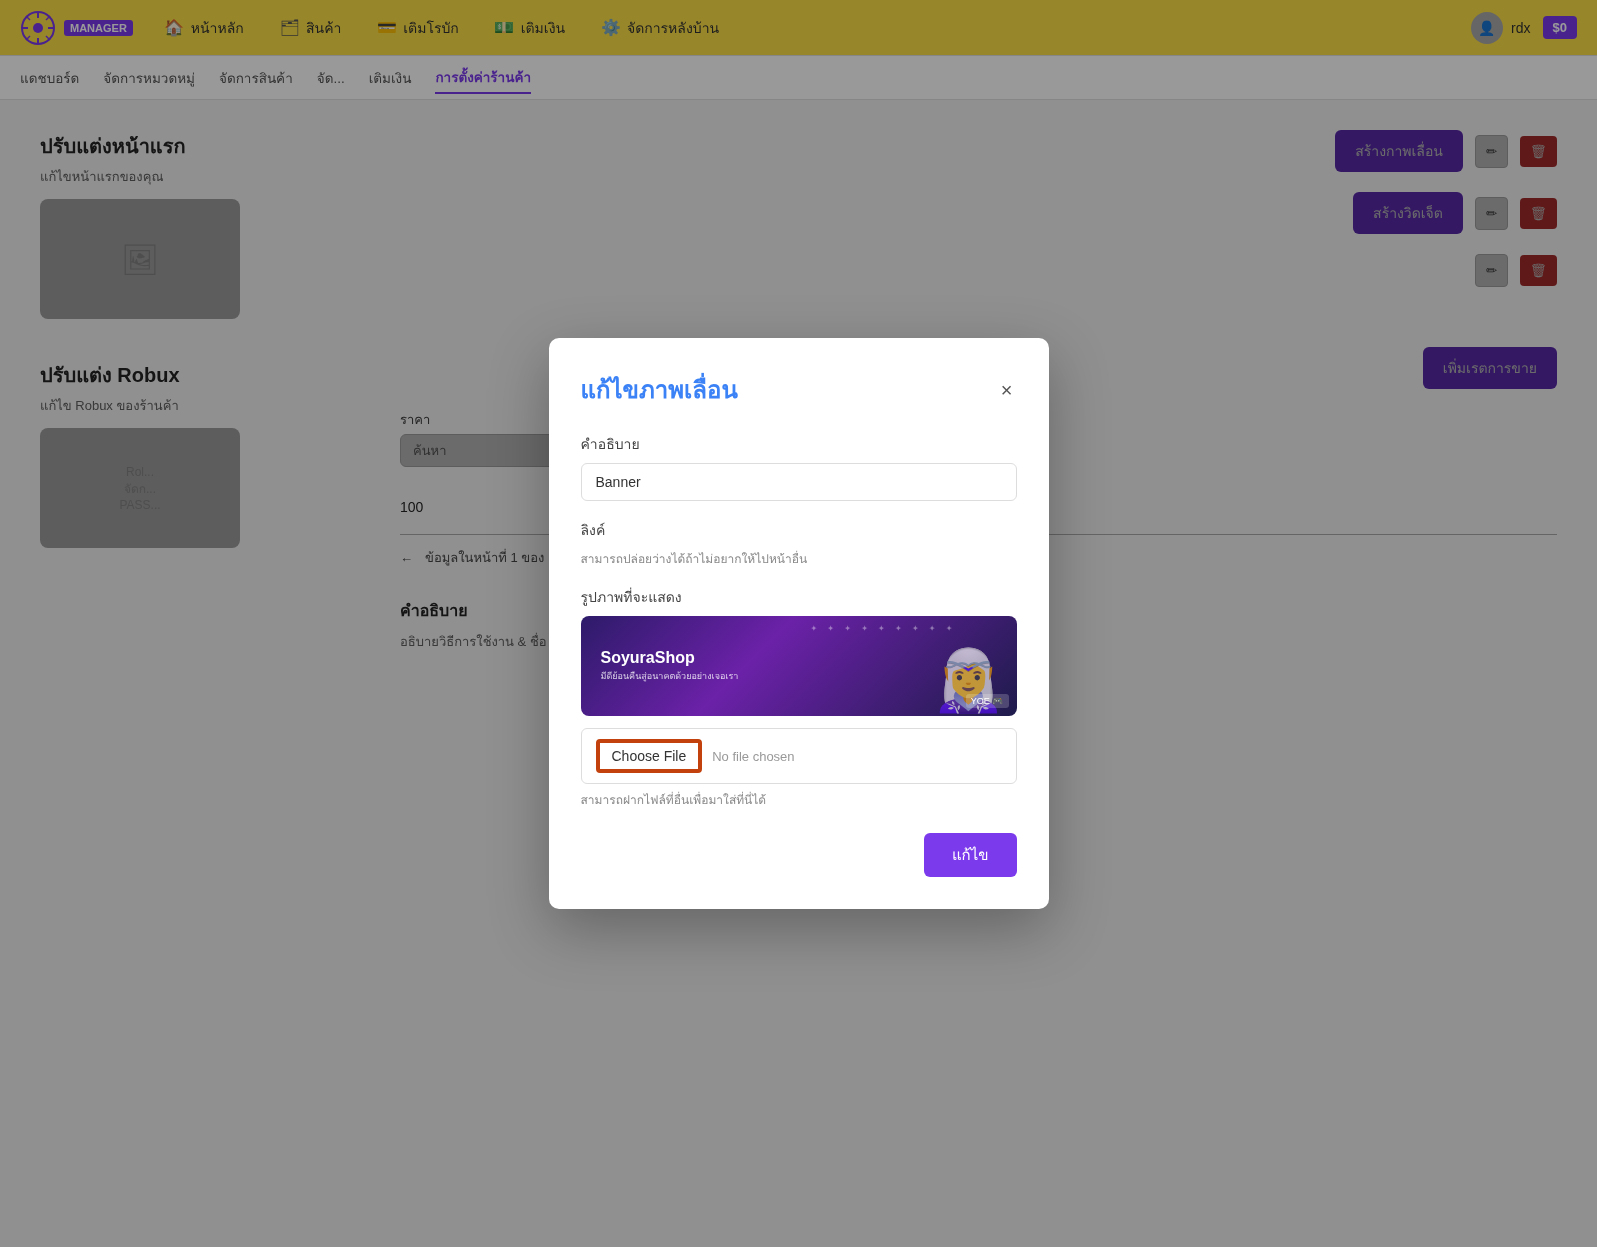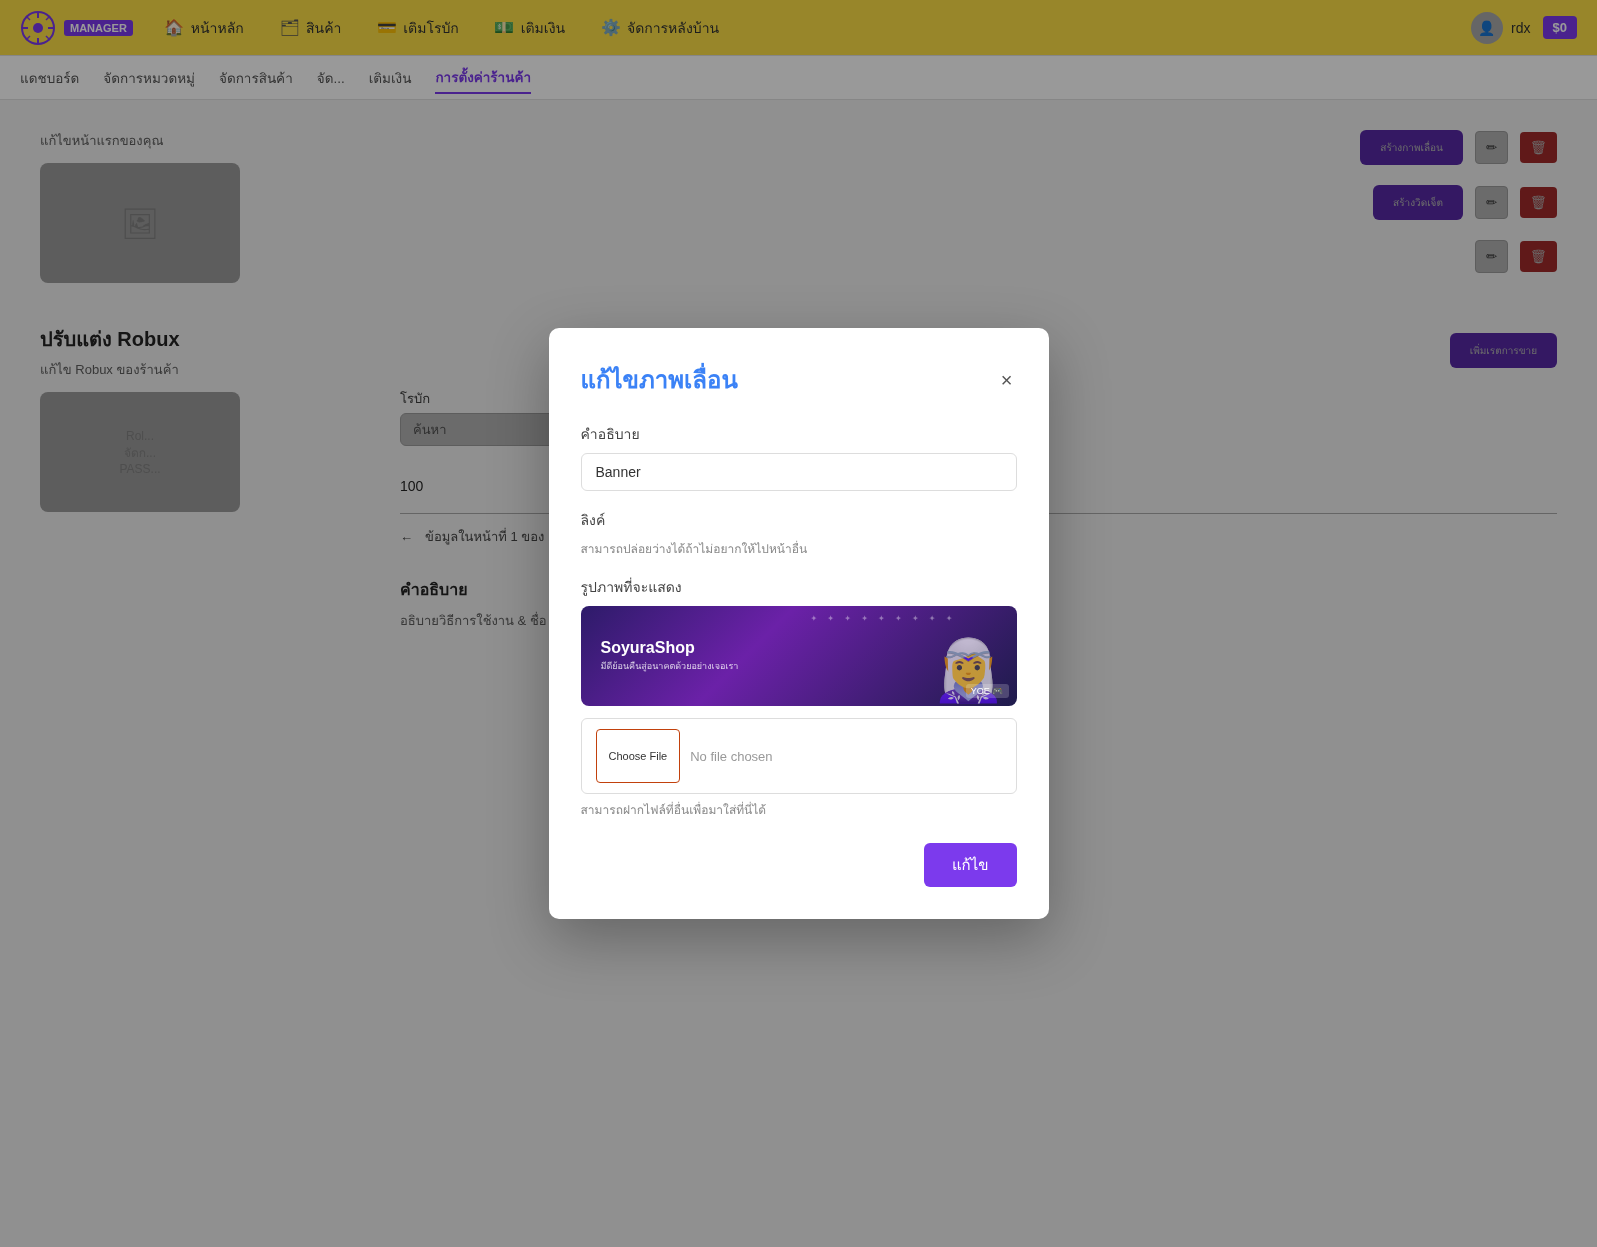--- a/index.html
+++ b/index.html
@@ -162,21 +162,21 @@
       justify-content: flex-end;
       margin-bottom: 20px;
       gap: 12px;
     }
     .btn-purple {
       background: #7c3aed;
       color: #fff;
       border: none;
       padding: 10px 20px;
       border-radius: 6px;
-      font-size: 10px;
+      font-size: 14px;
       cursor: pointer;
       white-space: nowrap;
     }
     .btn-icon-edit {
       background: #fff;
       border: 1px solid #ddd;
       border-radius: 4px;
       padding: 8px 10px;
       cursor: pointer;
       color: #555;
@@ -376,24 +376,24 @@
       border-radius: 6px;
       font-size: 14px;
       color: #333;
       display: flex;
       align-items: center;
       gap: 10px;
       background: #fff;
     }
     .choose-file-btn {
       background: #fff;
-      border: 1px solid #c2410c;
+      border: 4px solid #c2410c;
       border-radius: 4px;
-      padding: 20px 12px;
-      font-size: 11px;
+      padding: 5px 12px;
+      font-size: 14px;
       cursor: pointer;
       color: #333;
       white-space: nowrap;
     }
     .no-file-text {
       font-size: 13px;
       color: #999;
     }
     .modal-footer {
       display: flex;
@@ -471,20 +471,21 @@
   <span class="sub-nav-item">จัดการหมวดหมู่</span>
   <span class="sub-nav-item">จัดการสินค้า</span>
   <span class="sub-nav-item">จัด...</span>
   <span class="sub-nav-item">เติมเงิน</span>
   <span class="sub-nav-item active">การตั้งค่าร้านค้า</span>
 </div>
 
 <div class="bg-content">
   <div class="bg-left">
     <div class="bg-section">
+      <div class="bg-section-title">ปรับแต่งหน้าแรก</div>
       <div class="bg-section-sub">แก้ไขหน้าแรกของคุณ</div>
       <div class="placeholder-image">🖼</div>
     </div>
     <div class="bg-section">
       <div class="bg-section-title">ปรับแต่ง Robux</div>
       <div class="bg-section-sub">แก้ไข Robux ของร้านค้า</div>
       <div class="placeholder-image" style="color:#bbb;font-size:12px;text-align:center;padding:10px;">
         Rol...<br>จัดก...<br>PASS...
       </div>
     </div>
@@ -504,24 +505,20 @@
       <button class="btn-icon-edit">✏</button>
       <button class="btn-icon-delete">🗑</button>
     </div>
 
     <div style="display:flex;align-items:center;justify-content:flex-end;margin-top:60px;">
       <button class="btn-purple">เพิ่มเรตการขาย</button>
     </div>
 
     <div class="table-area">
       <div class="table-filters">
-        <div style="display:flex;flex-direction:column;gap:4px;">
-          <span style="font-size:13px;color:#555;">โรบัก</span>
-          <input class="filter-input" type="text" placeholder="ค้นหา" style="">
-        </div>
         <div style="display:flex;flex-direction:column;gap:4px;">
           <span style="font-size:13px;color:#555;">ราคา</span>
           <input class="filter-input" type="text" placeholder="ค้นหา" style="">
         </div>
         <div style="display:flex;flex-direction:column;gap:4px;margin-top:17px;">
           <input class="filter-input" type="text" placeholder="ค้นหา" style="">
         </div>
       </div>
       <div class="table-row-item">
         <span class="table-cell" style="width:200px;">100</span>

